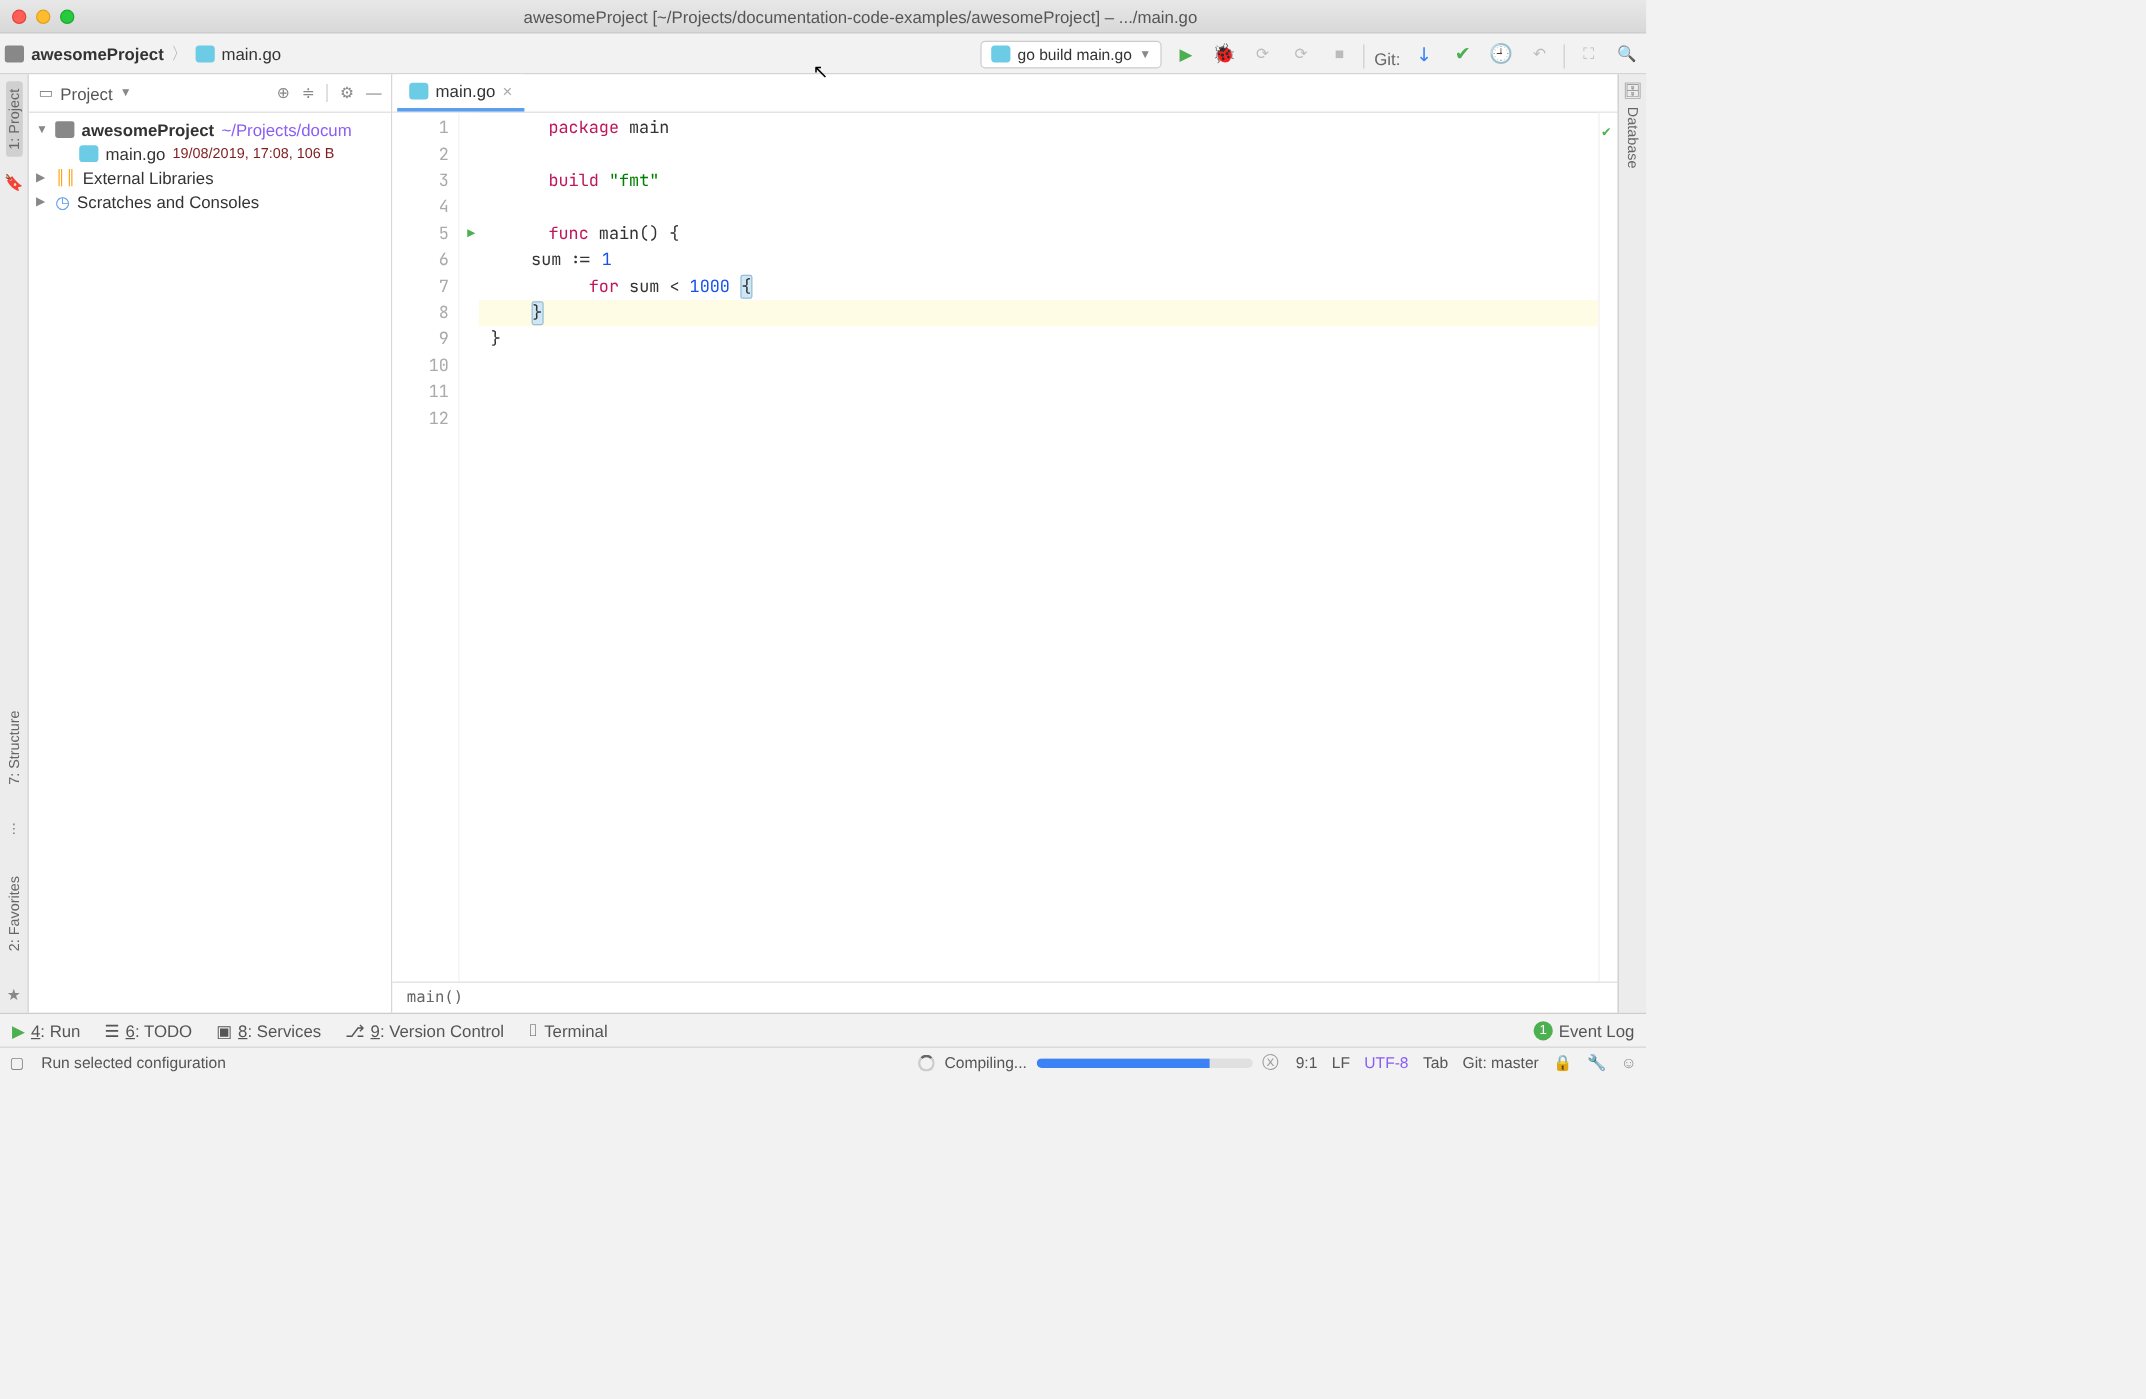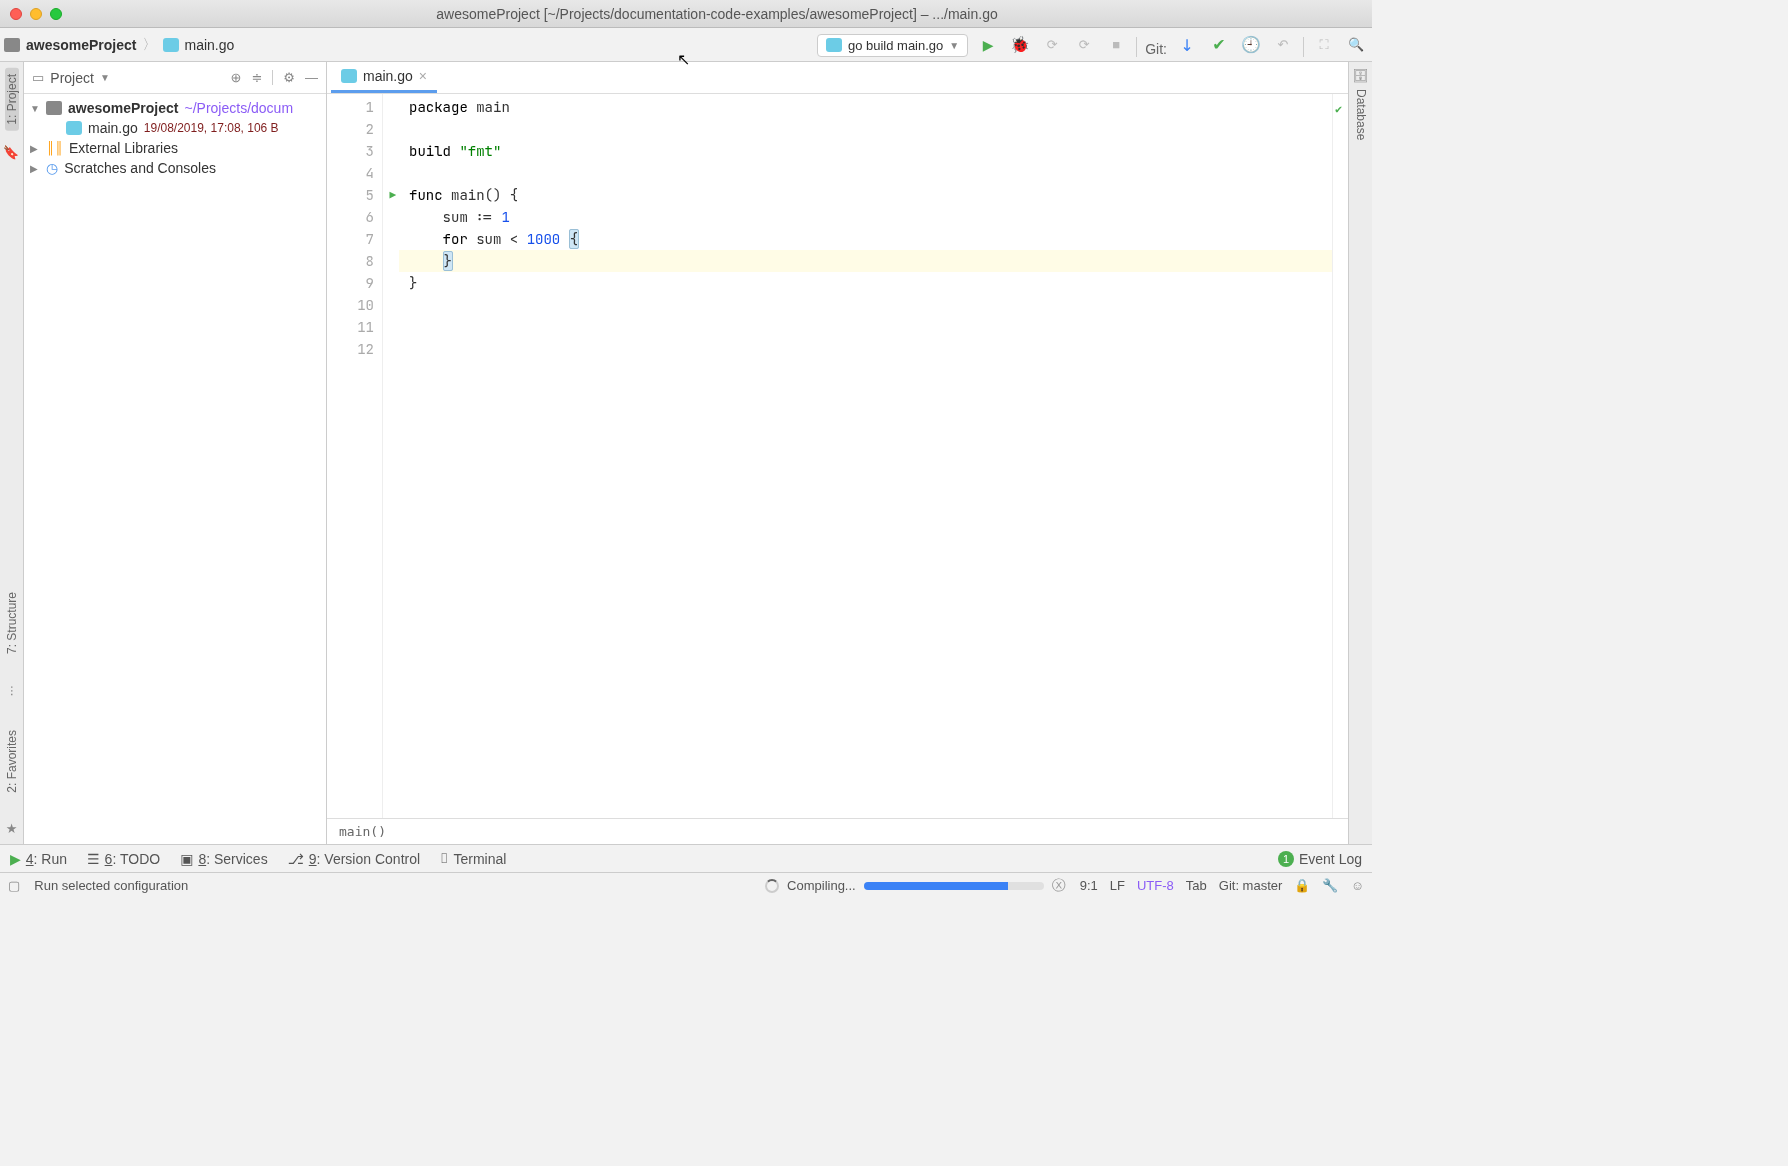--- a/index.html
+++ b/index.html
@@ -72,21 +72,21 @@
 .tab{display:flex;align-items:center;gap:6px;padding:6px 10px;border-bottom:3px solid #5c9ded;background:#fff;font-size:14px;}
 .tab-close{color:#aaa;font-size:14px;}
 .editor-body{flex:1;display:flex;font-family: "JetBrains Mono", Menlo, monospace;font-size:14px;line-height:22px;}
 .gutter{width:56px;text-align:right;color:#aaa;background:#fff;padding-top:2px;border-right:1px solid #eee;}
 .gutter-line{height:22px;padding-right:8px;position:relative;}
 .run-arrow{color:#4caf50;font-size:11px;position:absolute;right:-14px;}
 .fold-col{width:16px;background:#fff;padding-top:2px;}
 .fold-col div{height:22px;}
 .code{flex:1;padding-top:2px;position:relative;}
 .code-line{height:22px;padding-left:10px;white-space:pre;}
-.kw{color:#000000;}
+.kw{color:#be185d;margin-left:48px;}
 .str{color:#008000;}
 .num{color:#1750eb;}
 .fn{color:#00627a;}
 .hl-line{background:#fffce6;}
 .brace-hl{background:#cfe6f5;border:1px solid #9abfd6;border-radius:2px;}
 .right-gutter{width:16px;background:#fff;border-left:1px solid #eee;}
 .green-tick{color:#4caf50;font-size:12px;padding:4px 2px;}
 .breadcrumb-bottom{height:26px;border-top:1px solid #ddd;padding-left:12px;display:flex;align-items:center;font-family:Menlo,monospace;font-size:13px;color:#666;}
 
 .right-rail{width:24px;background:#ececec;border-left:1px solid #ccc;display:flex;flex-direction:column;align-items:center;padding-top:6px;}

